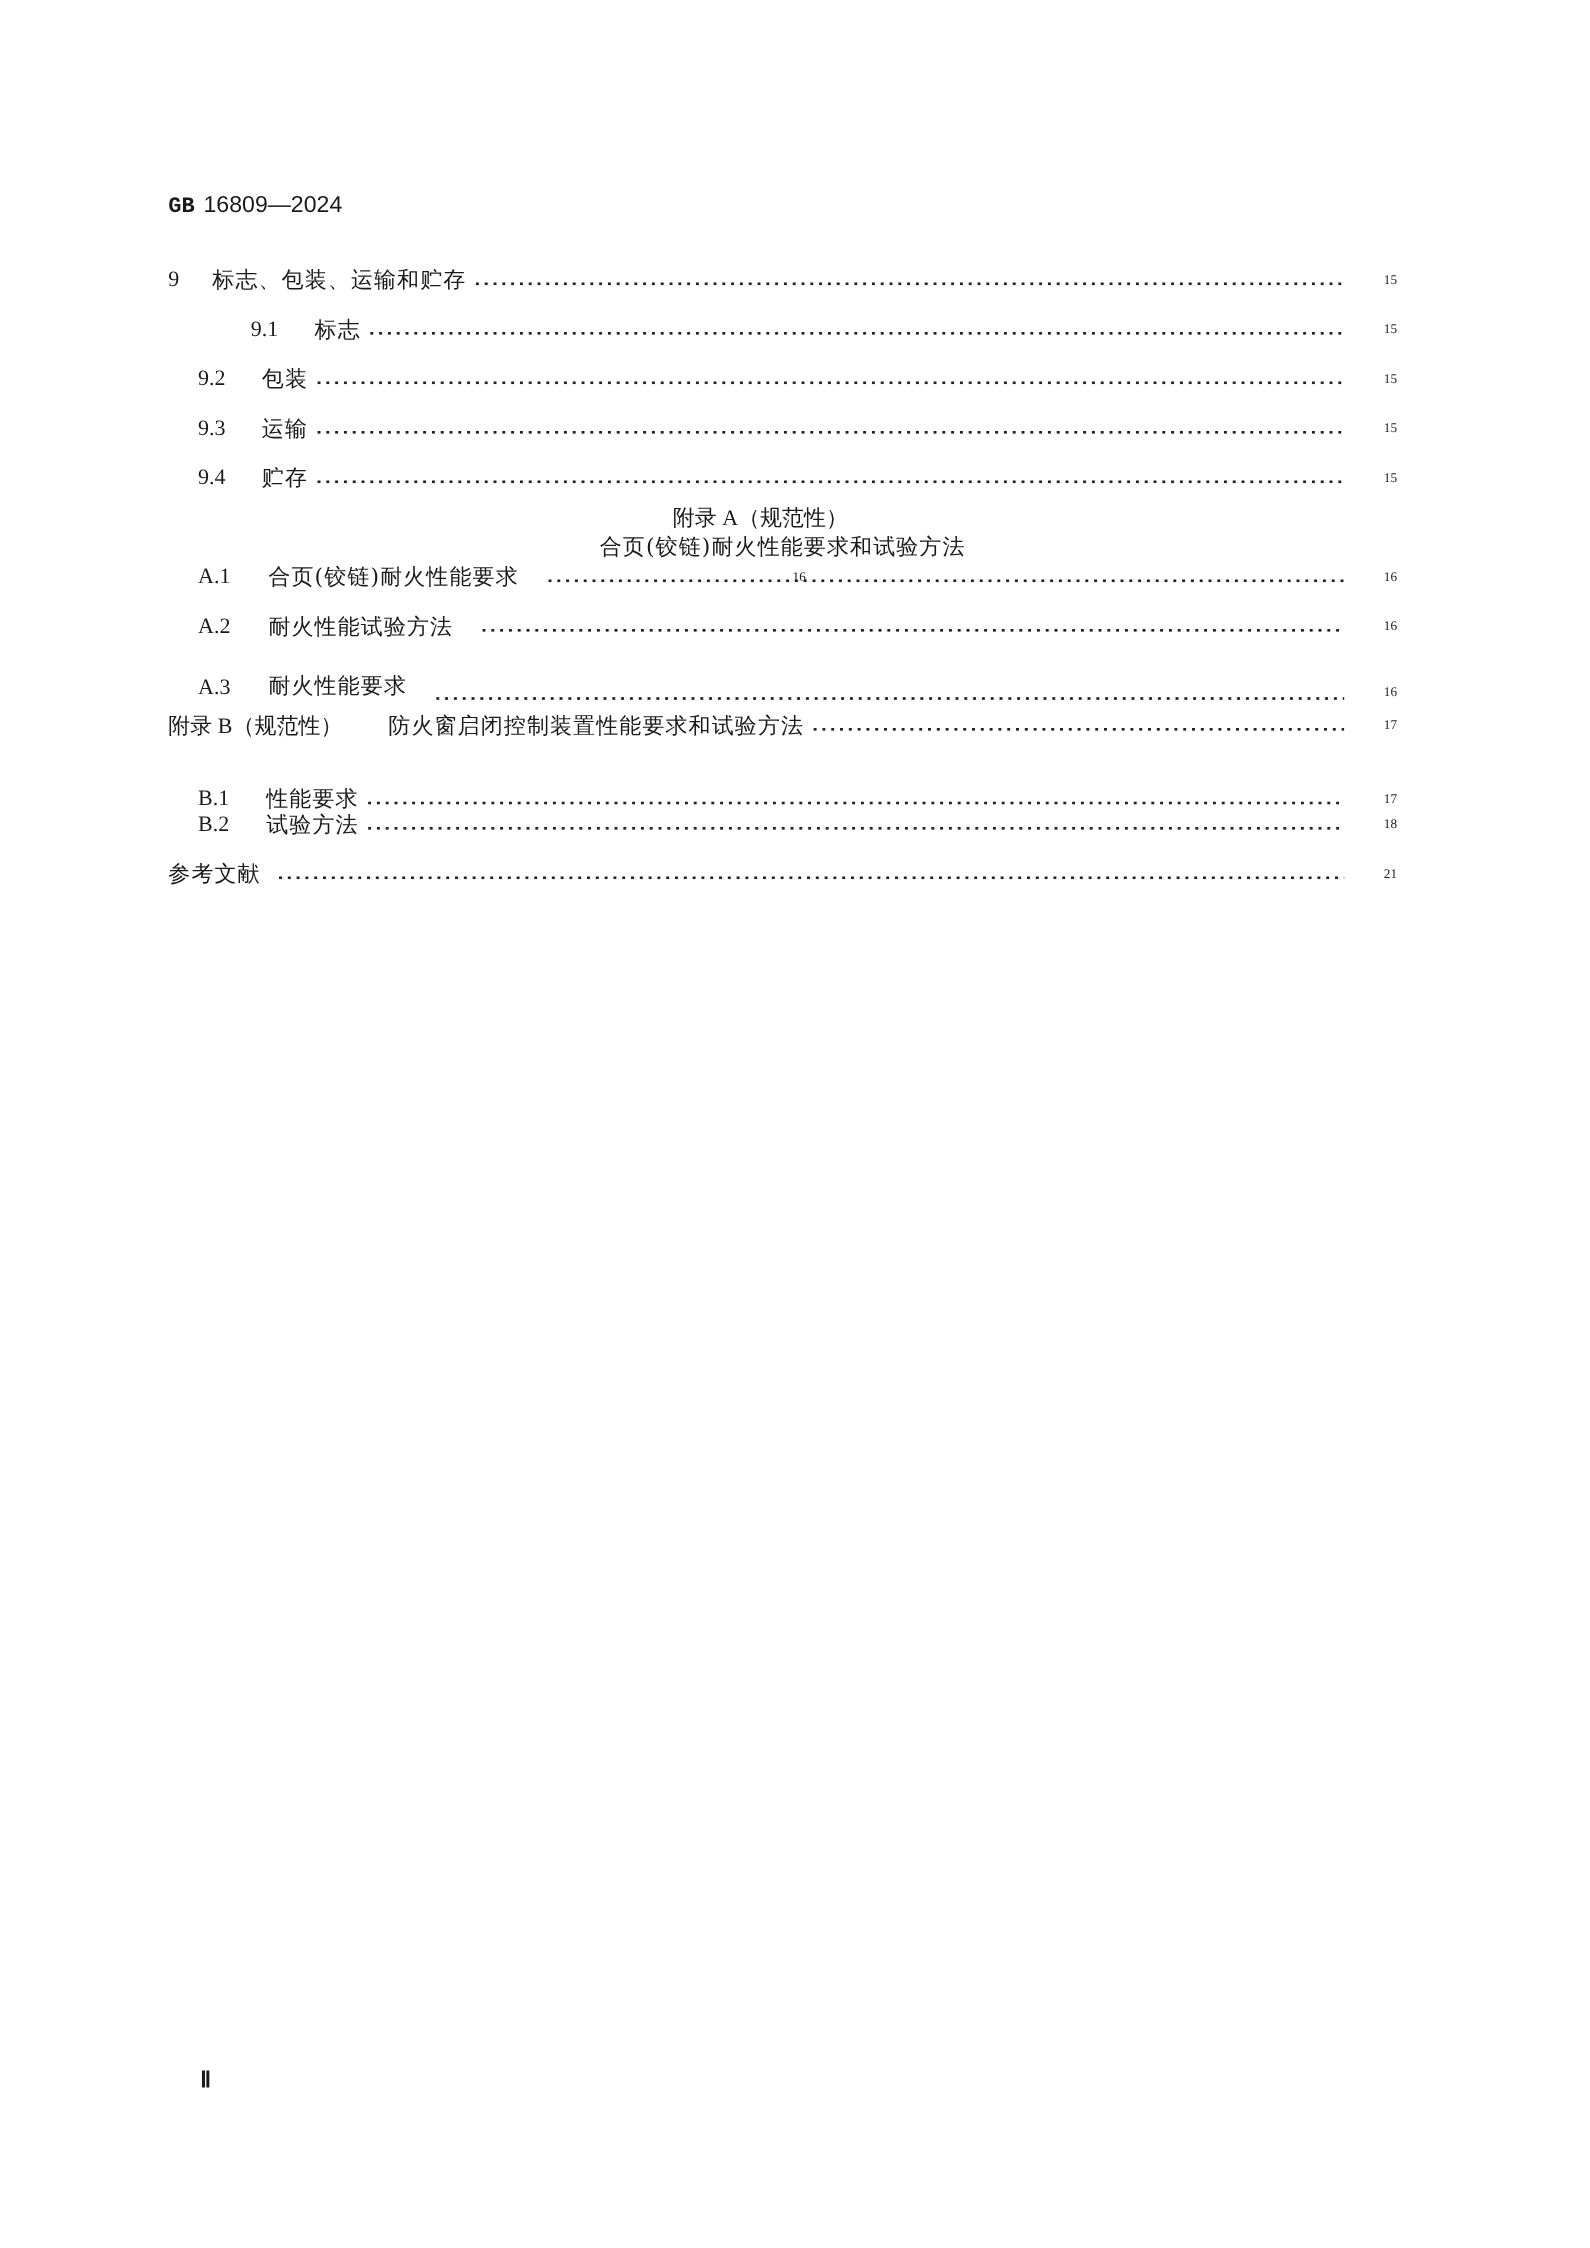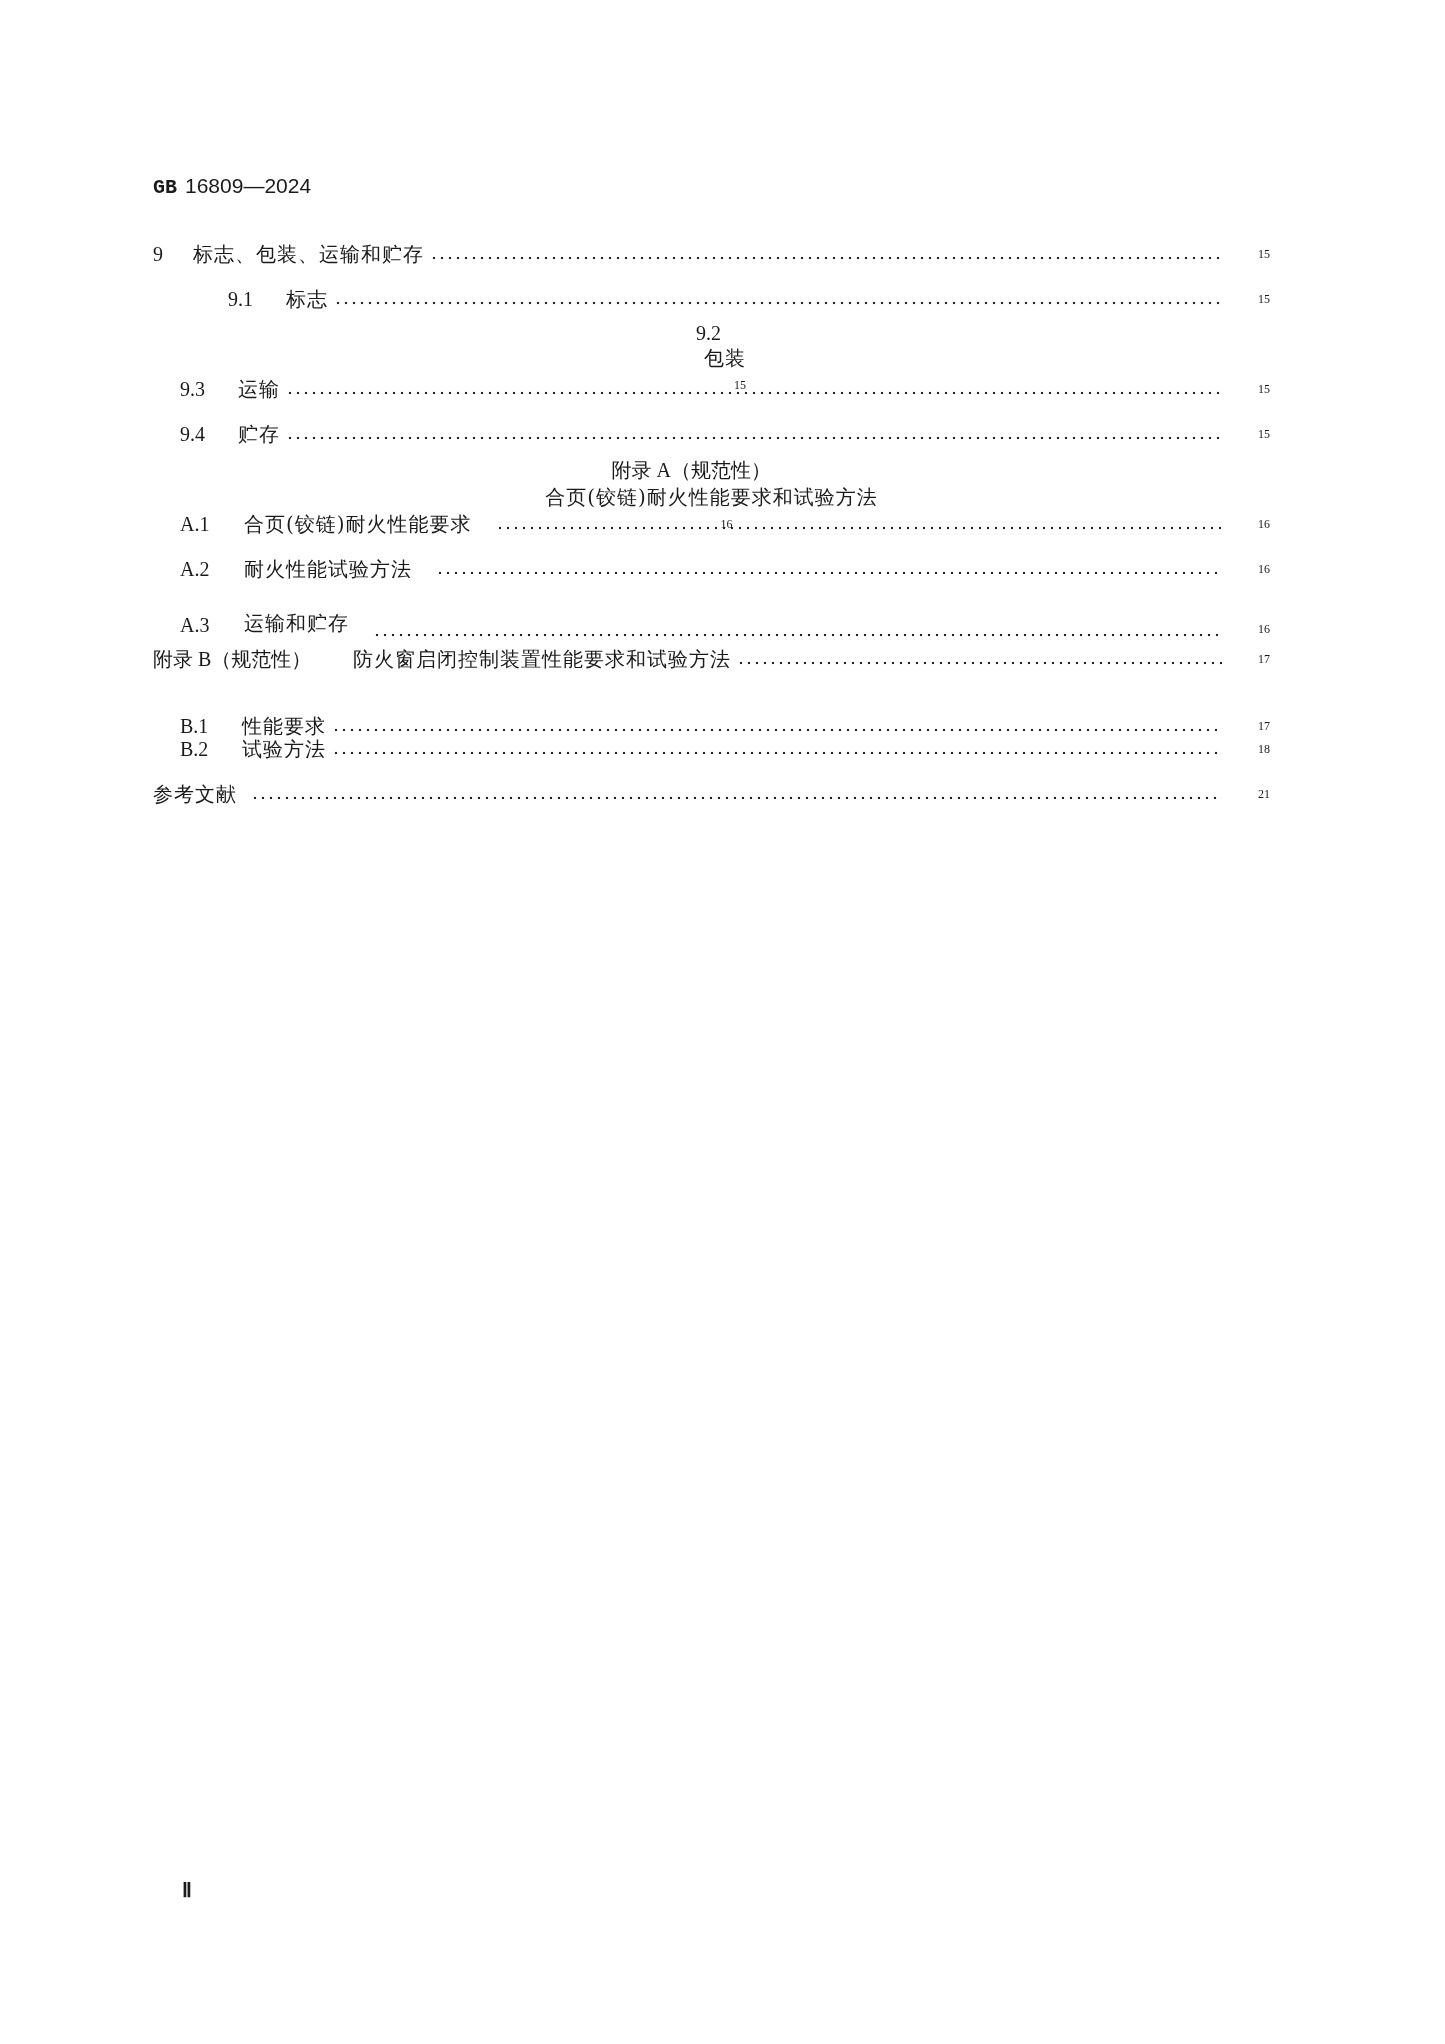--- a/index.html
+++ b/index.html
@@ -31,21 +31,21 @@
     <span class="title">标志、包装、运输和贮存</span>
     <span class="leader"></span>
     <span class="page">15</span>
   </div>
   <div class="row" style="top:45px; left:180px;">
     <span class="no" style="width:58px;margin-left:48px;">9.1</span>
     <span class="title">标志</span>
     <span class="leader"></span>
     <span class="page">15</span>
   </div>
-  <div class="row" style="top:90px; left:180px;flex-direction:column;">
+  <div class="row" style="top:90px; left:180px;">
     <span class="no" style="width:58px;">9.2</span>
     <span class="title">包装</span>
     <span class="leader"></span>
     <span class="page">15</span>
   </div>
   <div class="row" style="top:135px; left:180px;">
     <span class="no" style="width:58px;">9.3</span>
     <span class="title">运输</span>
     <span class="leader"></span>
     <span class="page">15</span>
@@ -69,21 +69,21 @@
     <span class="page">16</span>
   </div>
   <div class="row" style="top:315px; left:180px;justify-content:center;">
     <span class="no" style="width:64px;">A.2</span>
     <span class="title">耐火性能试验方法</span>
     <span class="leader" style="margin-left:24px;"></span>
     <span class="page">16</span>
   </div>
   <div class="row" style="top:360px; left:180px;align-items:flex-end;">
     <span class="no" style="width:64px;">A.3</span>
-    <span class="title">运输和贮存</span>
+    <span class="title">耐火性能要求</span>
     <span class="leader" style="margin-left:24px;"></span>
     <span class="page">16</span>
   </div>
   <div class="row" style="top:405px; left:153px;">
     <span class="no" style="width:200px;">附录 B（规范性）</span>
     <span class="title">防火窗启闭控制装置性能要求和试验方法</span>
     <span class="leader"></span>
     <span class="page">17</span>
   </div>
   <div class="row" style="top:472px; left:180px;justify-content:center;">

